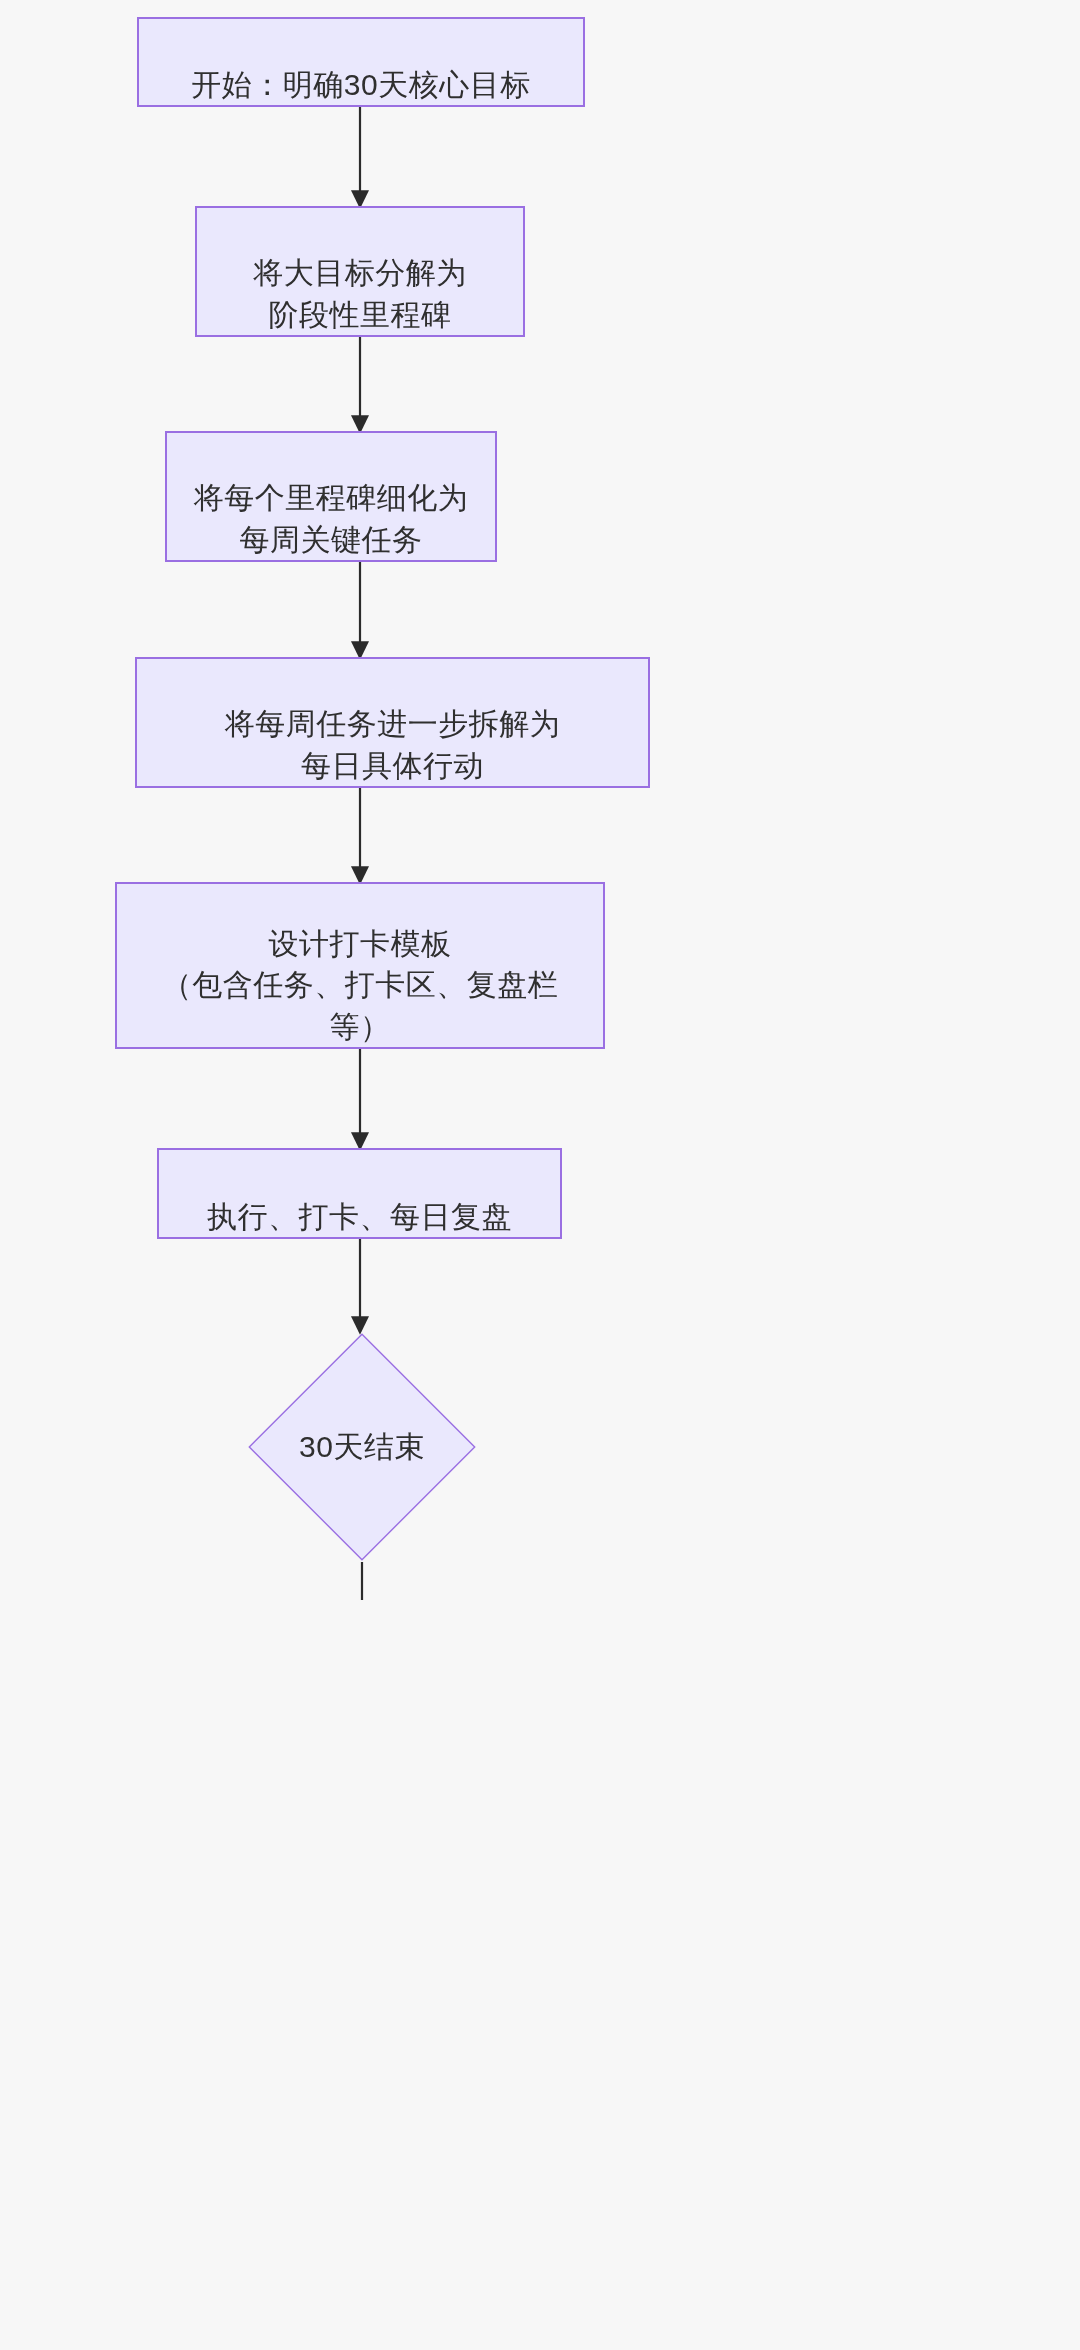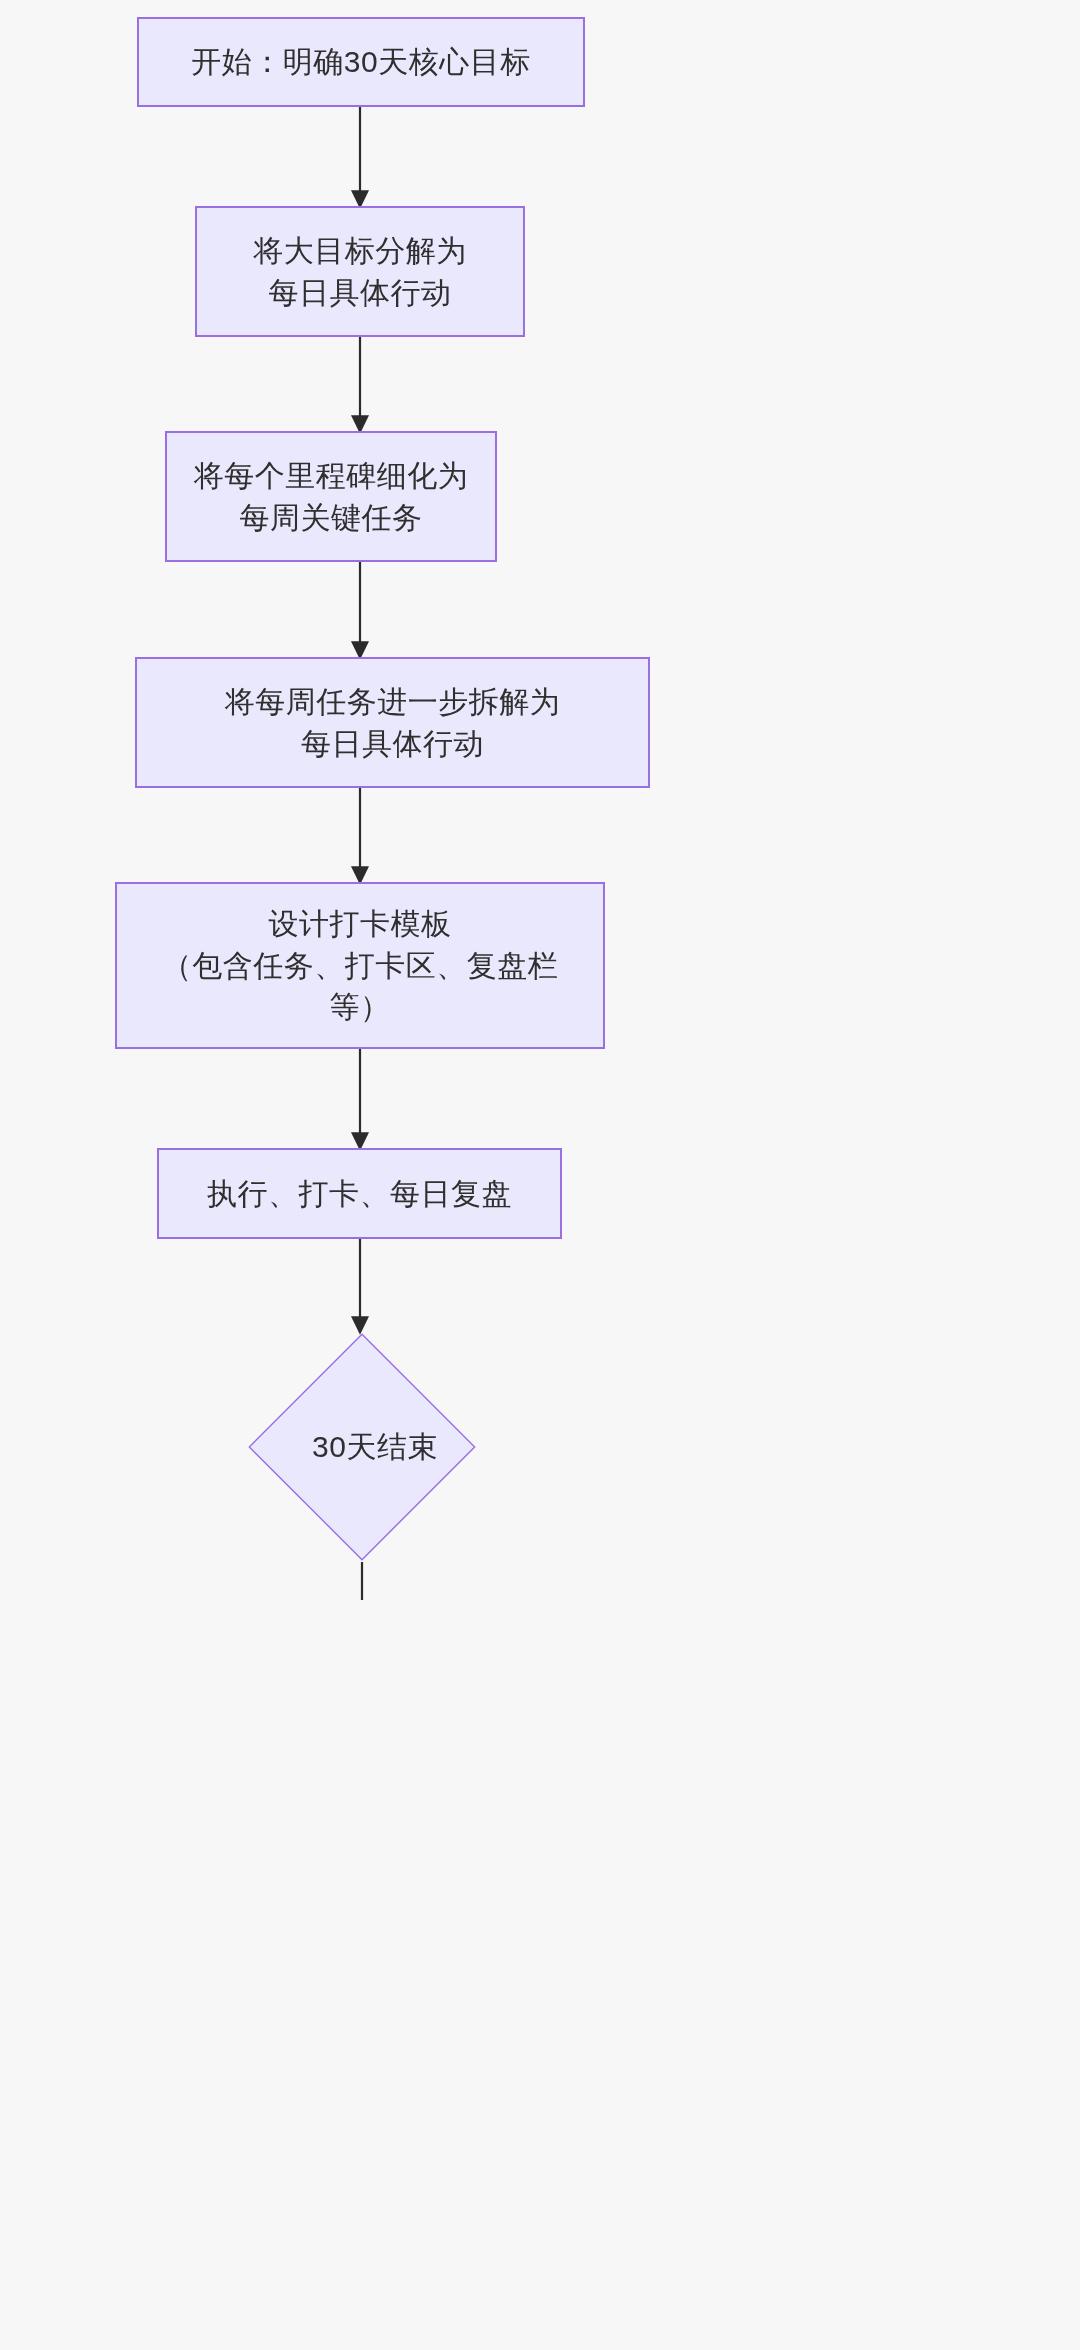--- a/index.html
+++ b/index.html
@@ -25,21 +25,21 @@
     left: 0;
     top: 0;
     width: 1080px;
     height: 2350px;
     pointer-events: none;
   }
   .node {
     position: absolute;
     box-sizing: border-box;
     display: flex;
-    align-items: center;
+    align-items: flex-end;
     justify-content: center;
     background: #eae8fd;
     border: 2px solid #9a6fe2;
     color: #2f2f2f;
     font-size: 30px;
     line-height: 1.38;
     text-align: center;
     letter-spacing: 0.5px;
     white-space: pre-line;
     z-index: 2;
@@ -55,21 +55,21 @@
   }
   .diamond-shape {
     position: absolute;
     left: 0;
     top: 0;
     width: 100%;
     height: 100%;
   }
   .diamond-label {
     position: absolute;
-    left: 13px;
+    left: 0;
     top: 0;
     width: 100%;
     height: 100%;
     display: flex;
     align-items: center;
     justify-content: center;
     color: #2f2f2f;
     font-size: 30px;
     line-height: 1.38;
     text-align: center;
@@ -98,21 +98,21 @@
         <line x1="362" y1="1562" x2="362" y2="1600" stroke="#2b2b2b"></line>
       </g>
   </svg>
 
   <div class="node" style="left: 137px; top: 17px; width: 448px; height: 90px; background: rgb(234, 232, 253); border-color: rgb(154, 111, 226); color: rgb(47, 47, 47);">
     <span class="node-label">开始：明确30天核心目标</span>
   </div>
 
   <div class="node" style="left: 195px; top: 206px; width: 330px; height: 131px; background: rgb(234, 232, 253); border-color: rgb(154, 111, 226); color: rgb(47, 47, 47);">
     <span class="node-label">将大目标分解为
-每日具体行动</span>
+阶段性里程碑</span>
   </div>
 
   <div class="node" style="left: 165px; top: 431px; width: 332px; height: 131px; background: rgb(234, 232, 253); border-color: rgb(154, 111, 226); color: rgb(47, 47, 47);">
     <span class="node-label">将每个里程碑细化为
 每周关键任务</span>
   </div>
 
   <div class="node" style="left: 135px; top: 657px; width: 515px; height: 131px; background: rgb(234, 232, 253); border-color: rgb(154, 111, 226); color: rgb(47, 47, 47);">
     <span class="node-label">将每周任务进一步拆解为
 每日具体行动</span>

